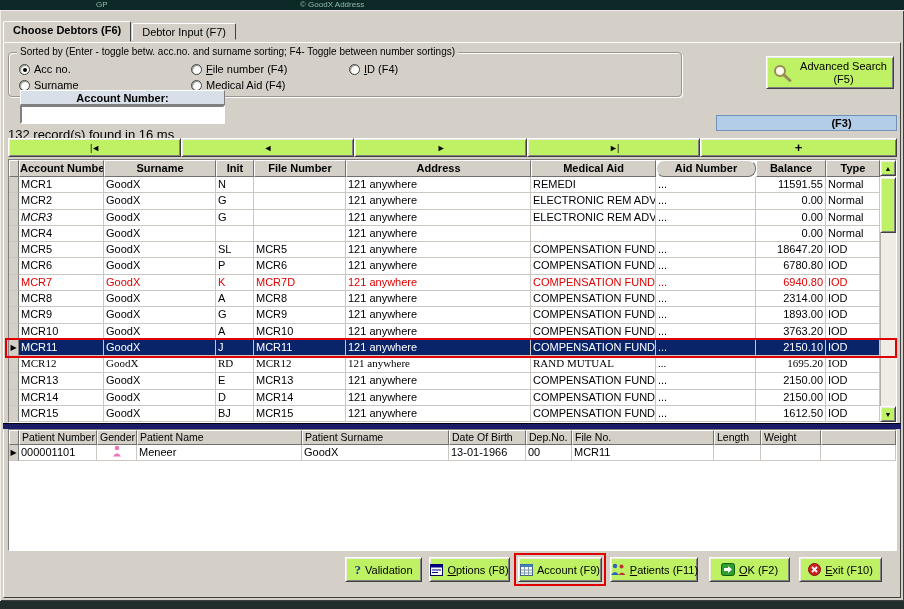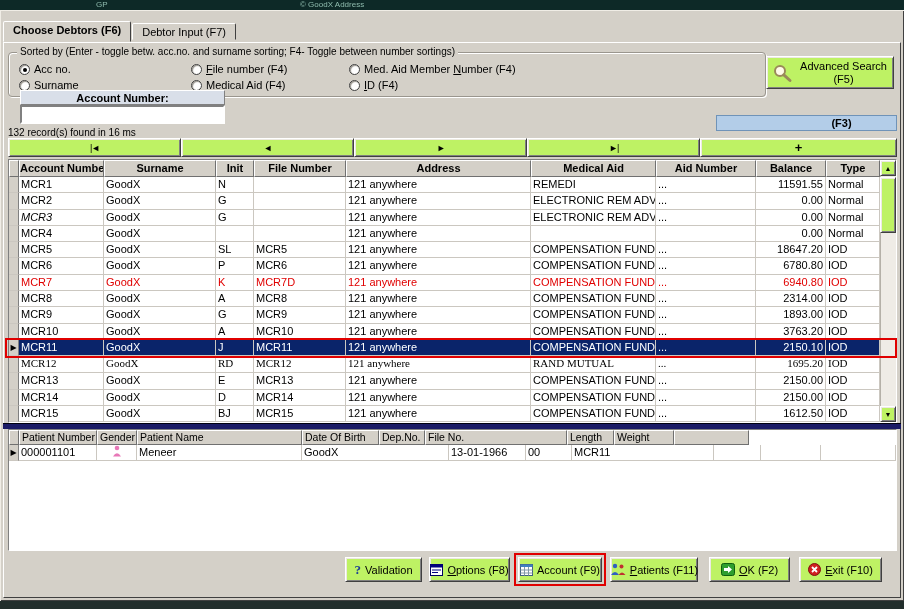--- a/index.html
+++ b/index.html
@@ -14,33 +14,33 @@
   #bottom-strip{position:absolute;top:601px;left:0;width:904px;height:8px;background:#222e2c;}
 
   #dialog{position:absolute;top:10px;left:0;width:904px;height:591px;background:#d4d0c8;box-shadow:inset 1px 1px 0 #f0ede6,inset -1px -1px 0 #404040;}
 
   #tabs{position:absolute;top:11px;left:3px;height:21px;display:flex;align-items:center;z-index:3;}
   .tab{font-size:11px;padding:2px 9px 0;background:#d4d0c8;border:1px solid;border-color:#ffffff #404040 transparent #ffffff;border-top-left-radius:2px;border-top-right-radius:2px;margin-right:1px;white-space:nowrap;}
   .tab.active{font-weight:bold;height:21px;}
   .tab.inactive{height:17px;margin-bottom:1px;}
   #panel{position:absolute;top:32px;left:3px;width:898px;height:556px;border:1px solid;border-color:#ffffff #404040 #404040 #ffffff;z-index:0;}
 
-  #sort-group{position:absolute;top:42px;left:8px;width:758px;height:45px;border:1px solid #9a968e;border-radius:4px;box-shadow:inset 1px 1px 0 #ffffff,1px 1px 0 #ffffff;z-index:1;}
+  #sort-group{position:absolute;top:42px;left:8px;width:674px;height:45px;border:1px solid #9a968e;border-radius:4px;box-shadow:inset 1px 1px 0 #ffffff,1px 1px 0 #ffffff;z-index:1;}
   #sort-legend{position:absolute;top:-7px;left:8px;background:#d4d0c8;font-size:10px;padding:0 3px;line-height:12px;white-space:nowrap;}
   #sort-options{position:absolute;top:9px;left:10px;display:grid;grid-auto-flow:column;grid-template-rows:14px 14px;grid-template-columns:172px 158px 300px;row-gap:2px;font-size:11px;}
   .radio-option{display:flex;align-items:center;gap:4px;white-space:nowrap;}
   .radio-circle{width:11px;height:11px;border-radius:50%;background:#fff;border:1px solid #404040;box-shadow:inset 1px 1px 1px #9a968e;position:relative;flex:none;}
   .radio-circle.checked::after{content:"";position:absolute;left:3px;top:3px;width:4px;height:4px;background:#000;border-radius:50%;}
 
   #adv-search{position:absolute;top:46px;left:766px;width:128px;height:33px;display:flex;align-items:center;gap:5px;padding:2px 4px;font-size:11px;font-family:inherit;z-index:1;}
   #adv-search .adv-text{flex:1;text-align:center;line-height:13px;}
 
   #acct-label{position:absolute;top:80px;left:20px;width:205px;height:15px;font-size:11px;font-weight:bold;text-align:center;line-height:15px;background:#d9dfe9;border:1px solid;border-color:#ffffff #808080 #808080 #ffffff;z-index:1;}
   #acct-input{position:absolute;top:95px;left:20px;width:205px;height:19px;border:2px solid;border-color:#808080 #ffffff #ffffff #808080;background:#fff;font-size:11px;padding:0 3px;font-family:inherit;z-index:1;}
-  #status{position:absolute;top:117px;left:8px;font-size:10px;z-index:1;}
+  #status{position:absolute;top:117px;left:8px;font-size:13px;z-index:1;}
   #f3-badge{position:absolute;top:105px;left:716px;width:181px;height:16px;background:#b3cde8;border:1px solid #6f93b8;font-size:11px;font-weight:bold;line-height:14px;text-align:center;padding-left:70px;z-index:1;}
 
   #nav-bar{position:absolute;top:128px;left:8px;width:889px;height:19px;display:flex;z-index:1;}
   .nav-btn{flex:173 0 0;font-size:9px;display:flex;align-items:center;justify-content:center;font-family:inherit;letter-spacing:-1px;padding:0;}
   .nav-btn.add{flex:197 0 0;font-size:13px;font-weight:bold;letter-spacing:0;}
 
   #debtor-grid{position:absolute;top:149px;left:8px;width:889px;height:264px;background:#fff;border:1px solid;border-color:#808080 #ffffff #ffffff #808080;z-index:1;}
   .grid-header{display:flex;height:17px;}
   .hdr-cell{flex:none;background:#d4d0c8;border:1px solid;border-color:#ffffff #707070 #707070 #ffffff;font-size:11px;font-weight:bold;text-align:center;line-height:14px;overflow:hidden;white-space:nowrap;}
   .grid-row{display:flex;background:#fff;}
@@ -105,24 +105,20 @@
           <label class="radio-option">
             <span class="radio-circle"></span>
             <span class="radio-label"><u>F</u>ile number (F4)</span>
           </label>
           <label class="radio-option">
             <span class="radio-circle"></span>
             <span class="radio-label"><u>M</u>edical Aid (F4)</span>
           </label>
           <label class="radio-option">
             <span class="radio-circle"></span>
-            <span class="radio-label">Med. Aid Member <u>N</u>umber (F4)</span>
-          </label>
-          <label class="radio-option">
-            <span class="radio-circle"></span>
             <span class="radio-label"><u>I</u>D (F4)</span>
           </label>
         </div>
     </div>
 
     <button id="adv-search" class="raised">
       <span class="btn-ico">
           <svg width="22" height="20" viewBox="0 0 22 20">
             <circle cx="9" cy="8" r="5" fill="#fffbe8" stroke="#9a8a5a" stroke-width="2"></circle>
             <line x1="12.8" y1="11.8" x2="19" y2="17.5" stroke="#9a8a5a" stroke-width="3" stroke-linecap="round"></line>
@@ -149,21 +145,21 @@
 
     <div id="debtor-grid">
       <div class="grid-header" id="debtor-header">
           <div class="hdr-cell sel" style="width: 10px;"></div>
           <div class="hdr-cell" style="width: 85px;">Account Number</div>
           <div class="hdr-cell" style="width: 112px;">Surname</div>
           <div class="hdr-cell" style="width: 38px;">Init</div>
           <div class="hdr-cell" style="width: 92px;">File Number</div>
           <div class="hdr-cell" style="width: 185px;">Address</div>
           <div class="hdr-cell" style="width: 125px;">Medical Aid</div>
-          <div class="hdr-cell" style="width: 100px;">Aid Number</div>
+          <div class="hdr-cell" style="width: 100px; border-radius: 8px;">Aid Number</div>
           <div class="hdr-cell" style="width: 70px;">Balance</div>
           <div class="hdr-cell" style="width: 54px;">Type</div>
         </div>
       <div class="grid-body" id="debtor-body">
           <div class="grid-row normal" style="height: 16.3px;">
             <div class="cell sel" style="width: 10px; line-height: 16.3px;"></div>
             <div class="cell" style="width: 85px;">MCR1</div>
             <div class="cell" style="width: 112px;">GoodX</div>
             <div class="cell" style="width: 38px;">N</div>
             <div class="cell" style="width: 92px;"></div>
@@ -350,20 +346,21 @@
     </div>
 
     <div id="grid-separator"></div>
 
     <div id="patient-grid">
       <div class="grid-header" id="patient-header">
           <div class="hdr-cell sel" style="width: 10px;"></div>
           <div class="hdr-cell" style="width: 78px;">Patient Number</div>
           <div class="hdr-cell" style="width: 40px;">Gender</div>
           <div class="hdr-cell" style="width: 165px;">Patient Name</div>
+          <div class="hdr-cell" style="width: 147px;">Patient Surname</div>
           <div class="hdr-cell" style="width: 77px;">Date Of Birth</div>
           <div class="hdr-cell" style="width: 46px;">Dep.No.</div>
           <div class="hdr-cell" style="width: 142px;">File No.</div>
           <div class="hdr-cell" style="width: 47px;">Length</div>
           <div class="hdr-cell" style="width: 60px;">Weight</div>
           <div class="hdr-cell" style="width: 75px;"></div>
         </div>
       <div class="grid-body" id="patient-body">
           <div class="grid-row current" style="height: 16px;">
             <div class="cell sel" style="width: 10px; line-height: 16px;">▶</div>

